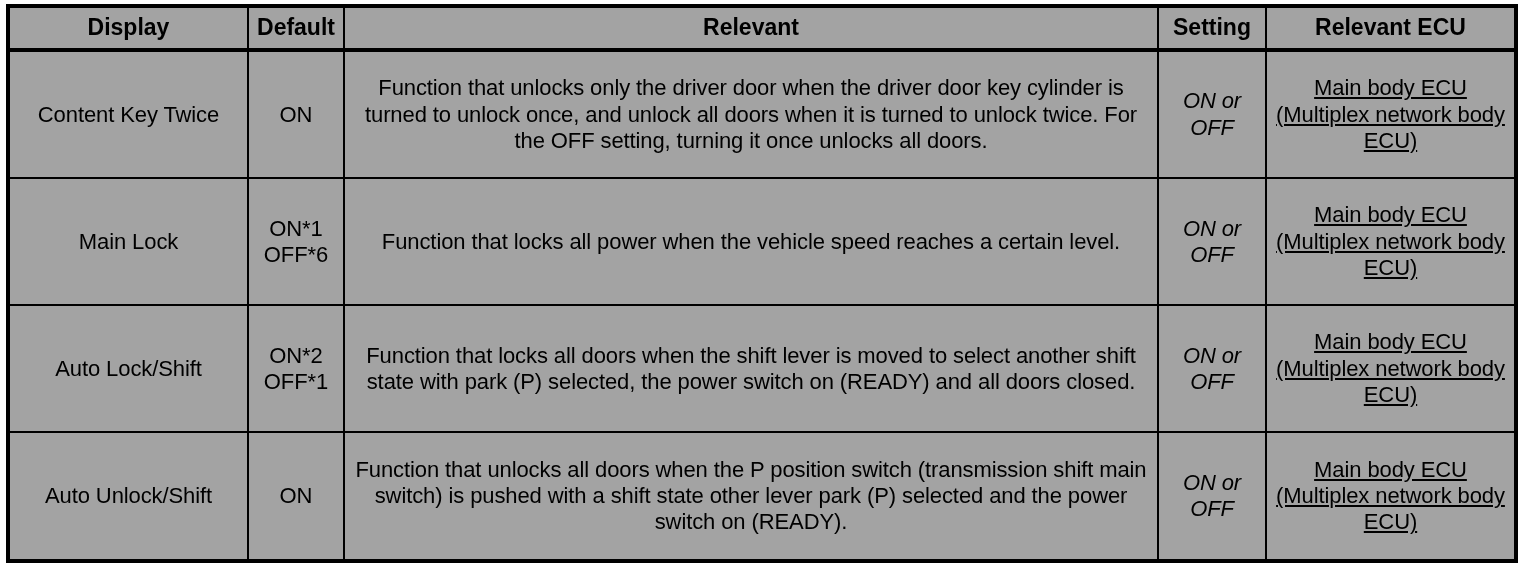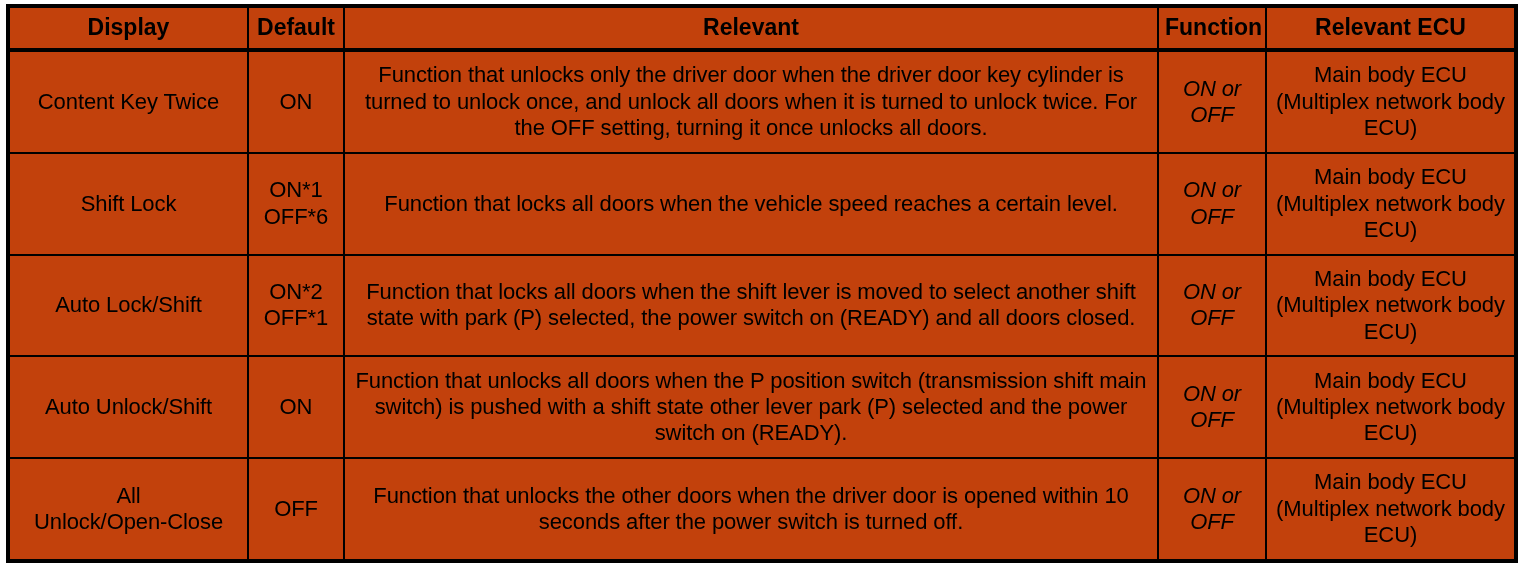--- a/index.html
+++ b/index.html
@@ -22,21 +22,21 @@
     height: 568px;
     padding: 4px 6px 5px 6px;
   }
 
   table.spec-table {
     border-collapse: collapse;
     table-layout: fixed;
     width: 1508px;
     height: 559px;
     border: 4px solid #000000;
-    background: #c2410c;
+    background: #a3a3a3;
   }
 
   table.spec-table col.col-display  { width: 240px; }
   table.spec-table col.col-default  { width: 96px;  }
   table.spec-table col.col-content  { width: 814px; }
   table.spec-table col.col-setting  { width: 108px; }
   table.spec-table col.col-ecu      { width: 250px; }
 
   table.spec-table th,
   table.spec-table td {
@@ -64,59 +64,59 @@
   table.spec-table tbody td:first-child { border-left-width: 4px; }
   table.spec-table thead th:last-child,
   table.spec-table tbody td:last-child  { border-right-width: 4px; }
   table.spec-table thead th { border-top-width: 4px; }
   table.spec-table tbody tr:last-child td { border-bottom-width: 4px; }
 
   td.cell-display   { font-size: 22px; }
   td.cell-default   { font-size: 22px; white-space: pre-line; }
   td.cell-content   { font-size: 22.5px; padding-left: 16px; padding-right: 16px; }
   td.cell-setting   { font-size: 22px; white-space: pre-line; font-style: italic; }
-  td.cell-ecu       { font-size: 22px; }
+  td.cell-ecu       { font-size: 22px; text-decoration: underline; }
 
   .multiline { white-space: pre-line; }
 </style>
 </head>
 <body>
 
 <div class="table-wrap">
   <table class="spec-table">
     <colgroup>
       <col class="col-display">
       <col class="col-default">
       <col class="col-content">
       <col class="col-setting">
       <col class="col-ecu">
     </colgroup>
     <thead>
       <tr>
         <th>Display</th>
         <th>Default</th>
         <th>Relevant</th>
-        <th>Function</th>
+        <th>Setting</th>
         <th>Relevant ECU</th>
       </tr>
     </thead>
     <tbody>
       <tr>
         <td class="cell-display multiline">Content Key Twice</td>
         <td class="cell-default">ON</td>
         <td class="cell-content">Function that unlocks only the driver door when the driver door key cylinder is turned to unlock once, and unlock all doors when it is turned to unlock twice. For the OFF setting, turning it once unlocks all doors.</td>
         <td class="cell-setting">ON or
 OFF</td>
         <td class="cell-ecu">Main body ECU (Multiplex network body ECU)</td>
       </tr>
       <tr>
-        <td class="cell-display multiline">Shift Lock</td>
+        <td class="cell-display multiline">Main Lock</td>
         <td class="cell-default">ON*1
 OFF*6</td>
-        <td class="cell-content">Function that locks all doors when the vehicle speed reaches a certain level.</td>
+        <td class="cell-content">Function that locks all power when the vehicle speed reaches a certain level.</td>
         <td class="cell-setting">ON or
 OFF</td>
         <td class="cell-ecu">Main body ECU (Multiplex network body ECU)</td>
       </tr>
       <tr>
         <td class="cell-display multiline">Auto Lock/Shift</td>
         <td class="cell-default">ON*2
 OFF*1</td>
         <td class="cell-content">Function that locks all doors when the shift lever is moved to select another shift state with park (P) selected, the power switch on (READY) and all doors closed.</td>
         <td class="cell-setting">ON or
@@ -124,24 +124,15 @@
         <td class="cell-ecu">Main body ECU (Multiplex network body ECU)</td>
       </tr>
       <tr>
         <td class="cell-display multiline">Auto Unlock/Shift</td>
         <td class="cell-default">ON</td>
         <td class="cell-content">Function that unlocks all doors when the P position switch (transmission shift main switch) is pushed with a shift state other lever park (P) selected and the power switch on (READY).</td>
         <td class="cell-setting">ON or
 OFF</td>
         <td class="cell-ecu">Main body ECU (Multiplex network body ECU)</td>
       </tr>
-      <tr>
-        <td class="cell-display multiline">All
-Unlock/Open-Close</td>
-        <td class="cell-default">OFF</td>
-        <td class="cell-content">Function that unlocks the other doors when the driver door is opened within 10 seconds after the power switch is turned off.</td>
-        <td class="cell-setting">ON or
-OFF</td>
-        <td class="cell-ecu">Main body ECU (Multiplex network body ECU)</td>
-      </tr>
     </tbody>
   </table>
 </div>
 
 </body></html>

